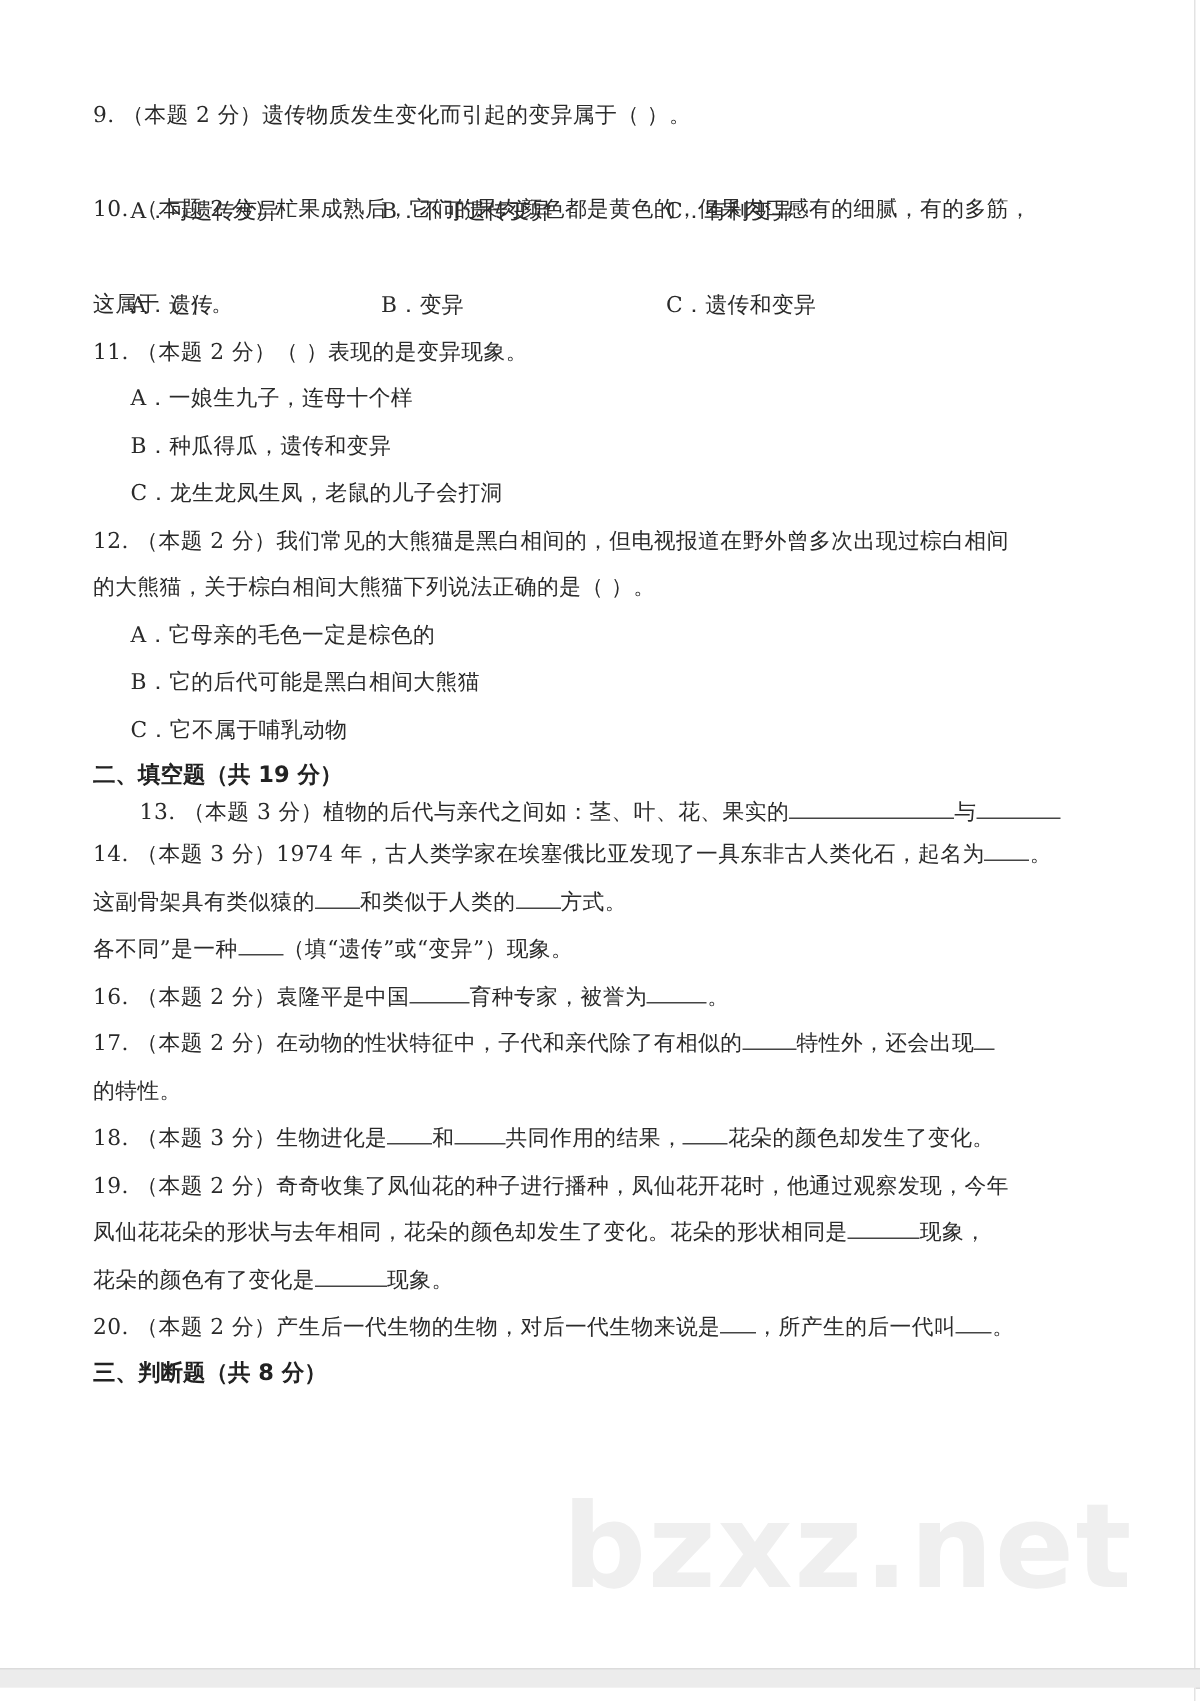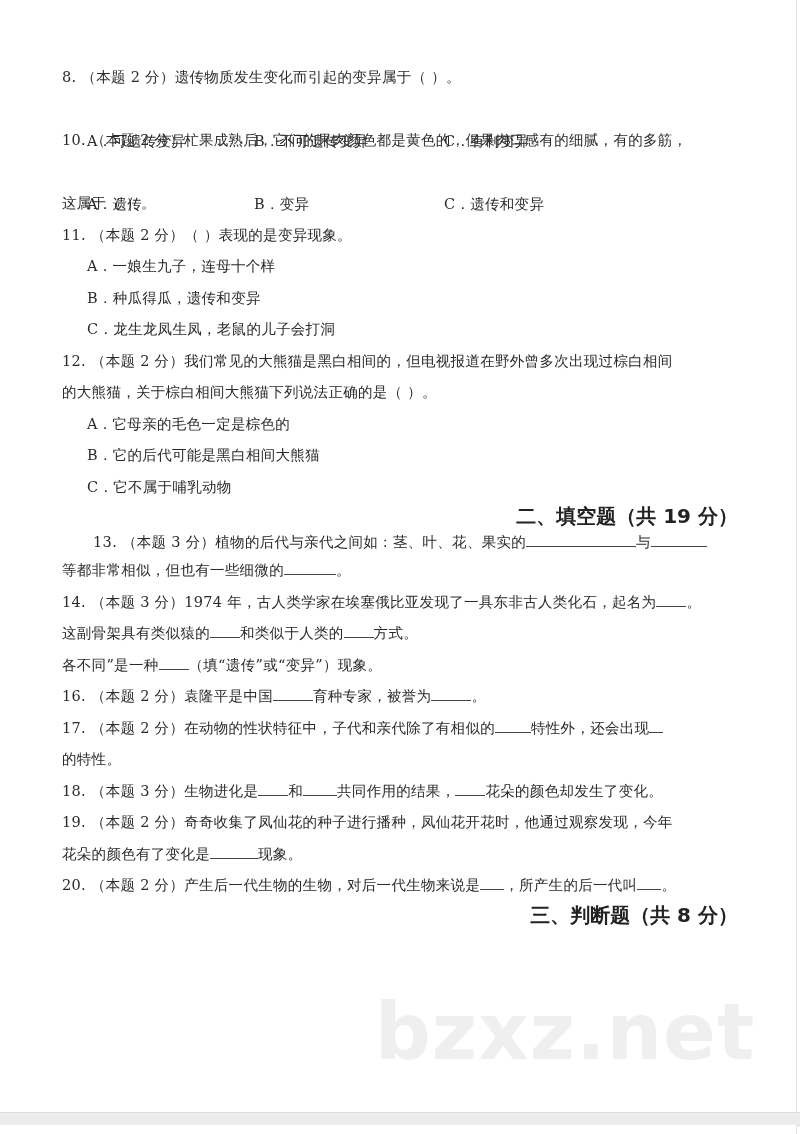--- a/index.html
+++ b/index.html
@@ -24,36 +24,36 @@
     font-size: 14.5px; line-height: 31.5px; height: 31.5px; white-space: nowrap;
     letter-spacing: 0.3px;
   }
   .opt { padding-left: 25px; }
   .opt3 { display: flex; padding-left: 25px; }
   .opt3 span { display: inline-block; margin-top: 32px; }
   .opt3 .a { width: 167px; }
   .opt3 .b { width: 190px; }
   .section {
     font-family: "DejaVu Sans", "Liberation Sans", sans-serif; font-weight: bold;
-    font-size: 20px; line-height: 26px; height: 26px; color: #222; text-align: right;
+    font-size: 15px; line-height: 26px; height: 26px; color: #222;
   }
   .tight { line-height: 26px; height: 26px; text-align: center; }
   .blank { display: inline-block; border-bottom: 1px solid #444; height: 14px; vertical-align: baseline; }
   .watermark {
     position: absolute; left: 375px; top: 992px; font-family: "DejaVu Sans", "Liberation Sans", sans-serif;
     font-weight: bold; font-size: 78px; color: #efefef; letter-spacing: 1px; line-height: 80px;
   }
 </style>
 </head>
 <body>
 
 <div class="page">
   <div class="content">
 
-    <div class="line">8. （本题 2 分）遗传物质发生变化而引起的变异属于（  ）。</div>
+    <div class="line">9. （本题 2 分）遗传物质发生变化而引起的变异属于（  ）。</div>
     <div class="line opt3">
       <span class="a">A．可遗传变异</span>
       <span class="b">B．不可遗传变异</span>
       <span>C．有利变异</span>
     </div>
 
     <div class="line">10. （本题 2 分）杧果成熟后，它们的果肉颜色都是黄色的，但果肉口感有的细腻，有的多筋，</div>
     <div class="line opt3">
       <span class="a">A．遗传</span>
       <span class="b">B．变异</span>
@@ -70,23 +70,20 @@
     <div class="line">的大熊猫，关于棕白相间大熊猫下列说法正确的是（  ）。</div>
     <div class="line opt">A．它母亲的毛色一定是棕色的</div>
     <div class="line opt">B．它的后代可能是黑白相间大熊猫</div>
     <div class="line opt">C．它不属于哺乳动物</div>
 
     <div class="section">二、填空题（共 19 分）</div>
 
     <div class="line tight">
       <span>13. （本题 3 分）植物的后代与亲代之间如：茎、叶、花、果实的</span><span class="blank" style="width:110px"></span><span>与</span><span class="blank" style="width:56px"></span>
     </div>
-    <div class="line">
-      <span>等都非常相似，但也有一些细微的</span><span class="blank" style="width:52px"></span><span>。</span>
-    </div>
 
     <div class="line">
       <span>14. （本题 3 分）1974 年，古人类学家在埃塞俄比亚发现了一具东非古人类化石，起名为</span><span class="blank" style="width:30px"></span><span>。</span>
     </div>
     <div class="line">
       <span>这副骨架具有类似猿的</span><span class="blank" style="width:30px"></span><span>和类似于人类的</span><span class="blank" style="width:30px"></span><span>方式。</span>
     </div>
 
     <div class="line">
       <span>各不同”是一种</span><span class="blank" style="width:30px"></span><span>（填“遗传”或“变异”）现象。</span>
@@ -100,20 +97,23 @@
       <span>17. （本题 2 分）在动物的性状特征中，子代和亲代除了有相似的</span><span class="blank" style="width:36px"></span><span>特性外，还会出现</span><span class="blank" style="width:14px"></span>
     </div>
     <div class="line">的特性。</div>
 
     <div class="line">
       <span>18. （本题 3 分）生物进化是</span><span class="blank" style="width:30px"></span><span>和</span><span class="blank" style="width:34px"></span><span>共同作用的结果，</span><span class="blank" style="width:30px"></span><span>花朵的颜色却发生了变化。</span>
     </div>
 
     <div class="line">19. （本题 2 分）奇奇收集了凤仙花的种子进行播种，凤仙花开花时，他通过观察发现，今年</div>
     <div class="line">
+      <span>凤仙花花朵的形状与去年相同，花朵的颜色却发生了变化。花朵的形状相同是</span><span class="blank" style="width:48px"></span><span>现象，</span>
+    </div>
+    <div class="line">
       <span>花朵的颜色有了变化是</span><span class="blank" style="width:48px"></span><span>现象。</span>
     </div>
 
     <div class="line">
       <span>20. （本题 2 分）产生后一代生物的生物，对后一代生物来说是</span><span class="blank" style="width:24px"></span><span>，所产生的后一代叫</span><span class="blank" style="width:24px"></span><span>。</span>
     </div>
 
     <div class="section">三、判断题（共 8 分）</div>
   </div>
 

